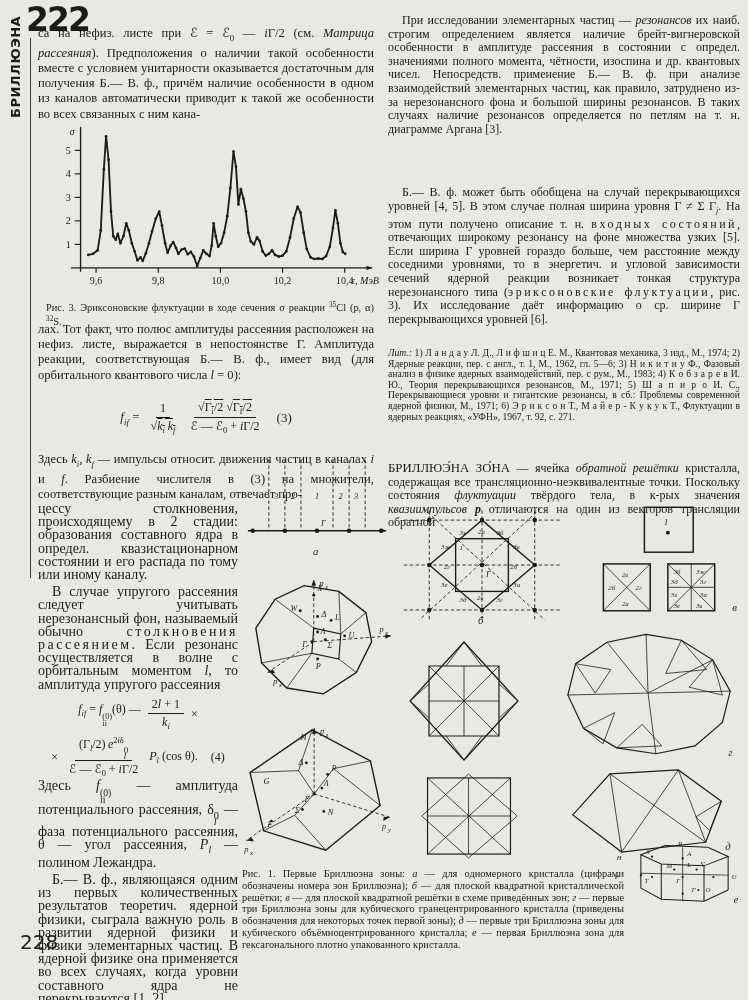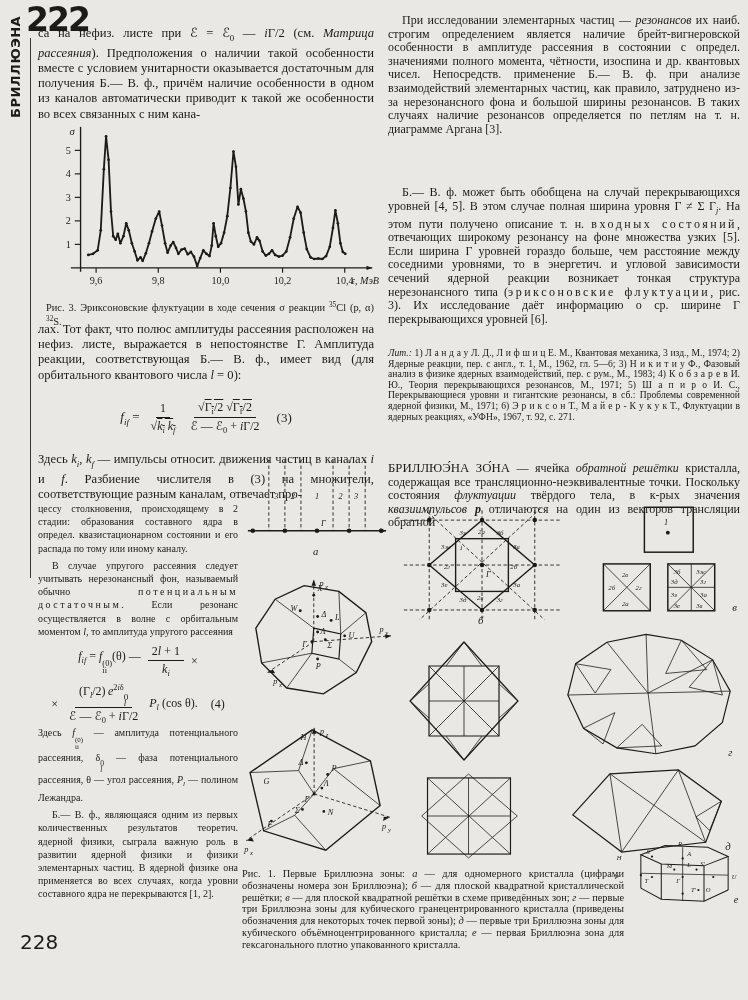--- a/index.html
+++ b/index.html
@@ -1,21 +1,21 @@
 <!DOCTYPE html>
 <html><head>
 <meta charset="utf-8">
 <style>
   html,body{margin:0;padding:0;}
   #page{position:relative;width:748px;height:1000px;background:#e9e8e4;overflow:hidden;
         font-family:"Liberation Serif","DejaVu Serif","DejaVu Sans",serif;color:#1c1b18;}
   .abs{position:absolute;}
   .para{font-size:12.6px;line-height:15.2px;text-align:justify;}
   .para.ind{text-indent:14px;}
-  .narrow .para{font-size:10px;line-height:13.2px;margin:0 0 4px 0;}
+  .narrow .para{font-size:14px;line-height:13.2px;margin:0 0 4px 0;}
   .sp{letter-spacing:2.5px;}
   i{font-style:italic;}
   sup,sub{font-size:70%;}
   .ss{display:inline-flex;flex-direction:column;vertical-align:-6px;line-height:7px;font-size:70%;}
   .ss sup,.ss sub{font-size:100%;}
   .ss2{display:inline-flex;flex-direction:column;vertical-align:-5px;line-height:6px;font-size:75%;}
   .ss2 sup,.ss2 sub{font-size:100%;}
   .ov{text-decoration:overline;}
   .formula{display:flex;align-items:center;justify-content:center;gap:7px;
            font-size:13px;font-style:normal;}
@@ -189,21 +189,21 @@
         <span class="den">ℰ — ℰ<sub>0</sub> + <i>i</i>Γ/2</span>
       </span>
       <span class="ftag">(3)</span>
     </div>
   </div>
 
   <div class="abs para" style="left:38px;top:452px;width:336px;">Здесь <i>k<sub>i</sub></i>, <i>k<sub>f</sub></i> — импульсы относит. движения частиц в каналах <i>i</i> и <i>f</i>. Разбиение числителя в (3) на множители, соответствующие разным каналам, отвечает про-</div>
 
   <div class="abs narrow" style="left:38px;top:502px;width:200px;">
     <div class="para">цессу столкновения, происходящему в 2 стадии: образования составного ядра в определ. квазистационарном состоянии и его распада по тому или иному каналу.</div>
-    <div class="para ind">В случае упругого рассеяния следует учитывать нерезонансный фон, называемый обычно <span class="sp">потенциальным достаточным</span>. Если резонанс осуществляется в волне с орбитальным моментом <i>l</i>, то амплитуда упругого рассеяния</div>
+    <div class="para ind">В случае упругого рассеяния следует учитывать нерезонансный фон, называемый обычно <span class="sp">столкновения рассеянием</span>. Если резонанс осуществляется в волне с орбитальным моментом <i>l</i>, то амплитуда упругого рассеяния</div>
 
     <div style="margin:6px 0 0 0;">
       <div class="formula" style="font-size:12px;">
         <span><i>f<sub>if</sub></i> = <i>f</i><span class="ss">
               <sup>(0)</sup>
               <sub>ii</sub>
             </span>(θ) —</span>
         <span class="frac">
           <span class="num">2<i>l</i> + 1</span>
           <span class="den"><i>k<sub>i</sub></i></span>

